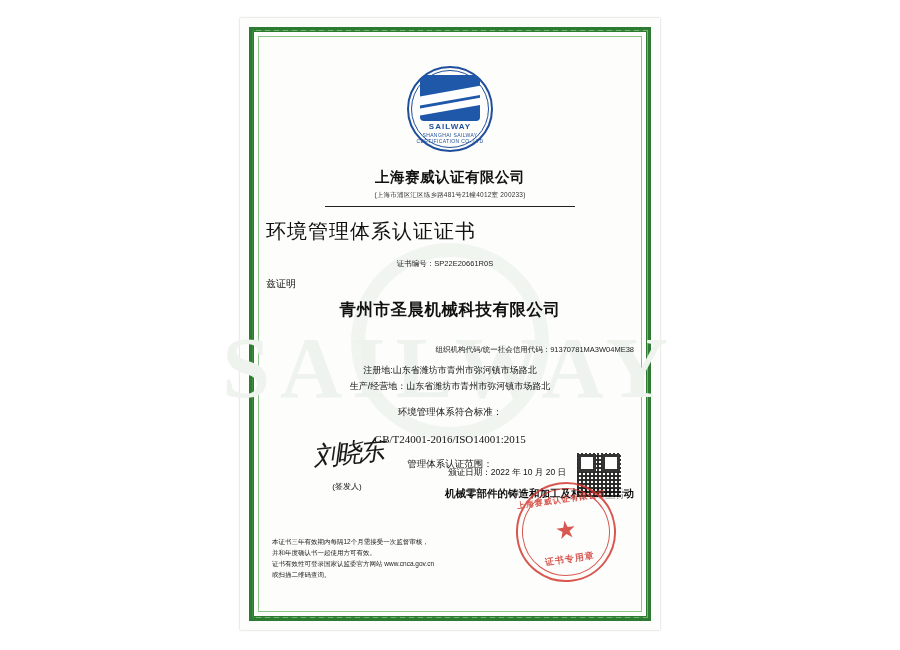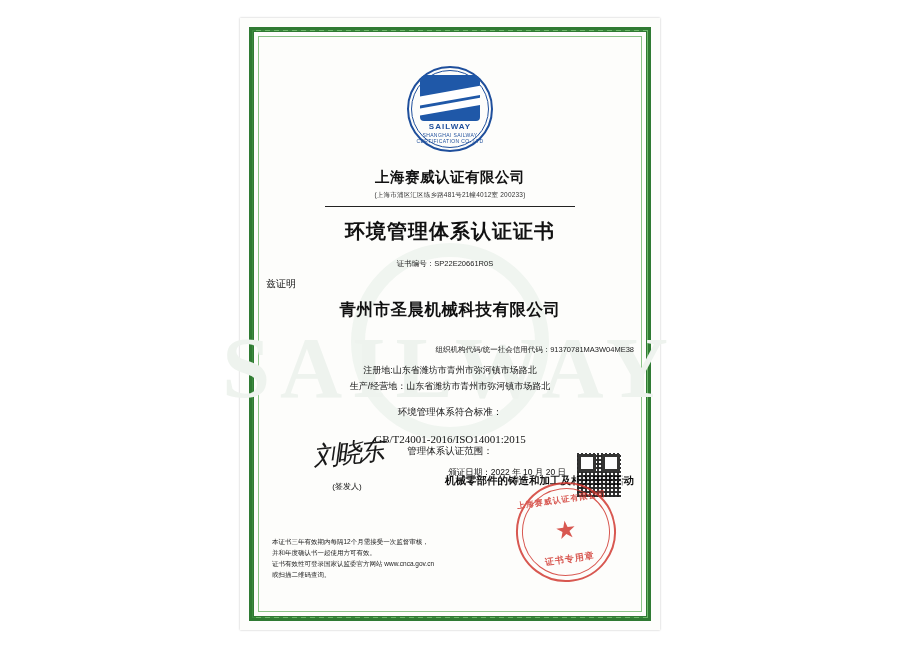--- a/index.html
+++ b/index.html
@@ -180,24 +180,24 @@
     font-size: 6.5px;
     color: #333;
     letter-spacing: 0.2px;
   }
   .hr-dark {
     margin: 6px auto 0 auto;
     width: 250px;
     border-top: 1px solid #222;
   }
   .cert-title {
-    text-align: center;
+    text-align: left;
     margin-top: 11px;
     font-size: 20px;
-    font-weight: bold;
+    font-weight: normal;
     color: #111;
     letter-spacing: 1px;
     font-family: "Liberation Serif", serif;
   }
   .cert-no {
     text-align: center;
     margin-top: 14px;
     padding-right: 10px;
     font-size: 7.5px;
     color: #222;
@@ -238,20 +238,21 @@
   }
   .std-value {
     text-align: center;
     margin-top: 14px;
     font-size: 11px;
     color: #111;
     font-family: "Liberation Serif", serif;
   }
   .scope-label {
     text-align: center;
+    margin-top: 13px;
     font-size: 9.5px;
     color: #111;
   }
   .scope-value {
     text-align: right;
     margin-top: 16px;
     font-size: 10.5px;
     font-weight: bold;
     color: #111;
     font-family: Liberation Serif, serif;

